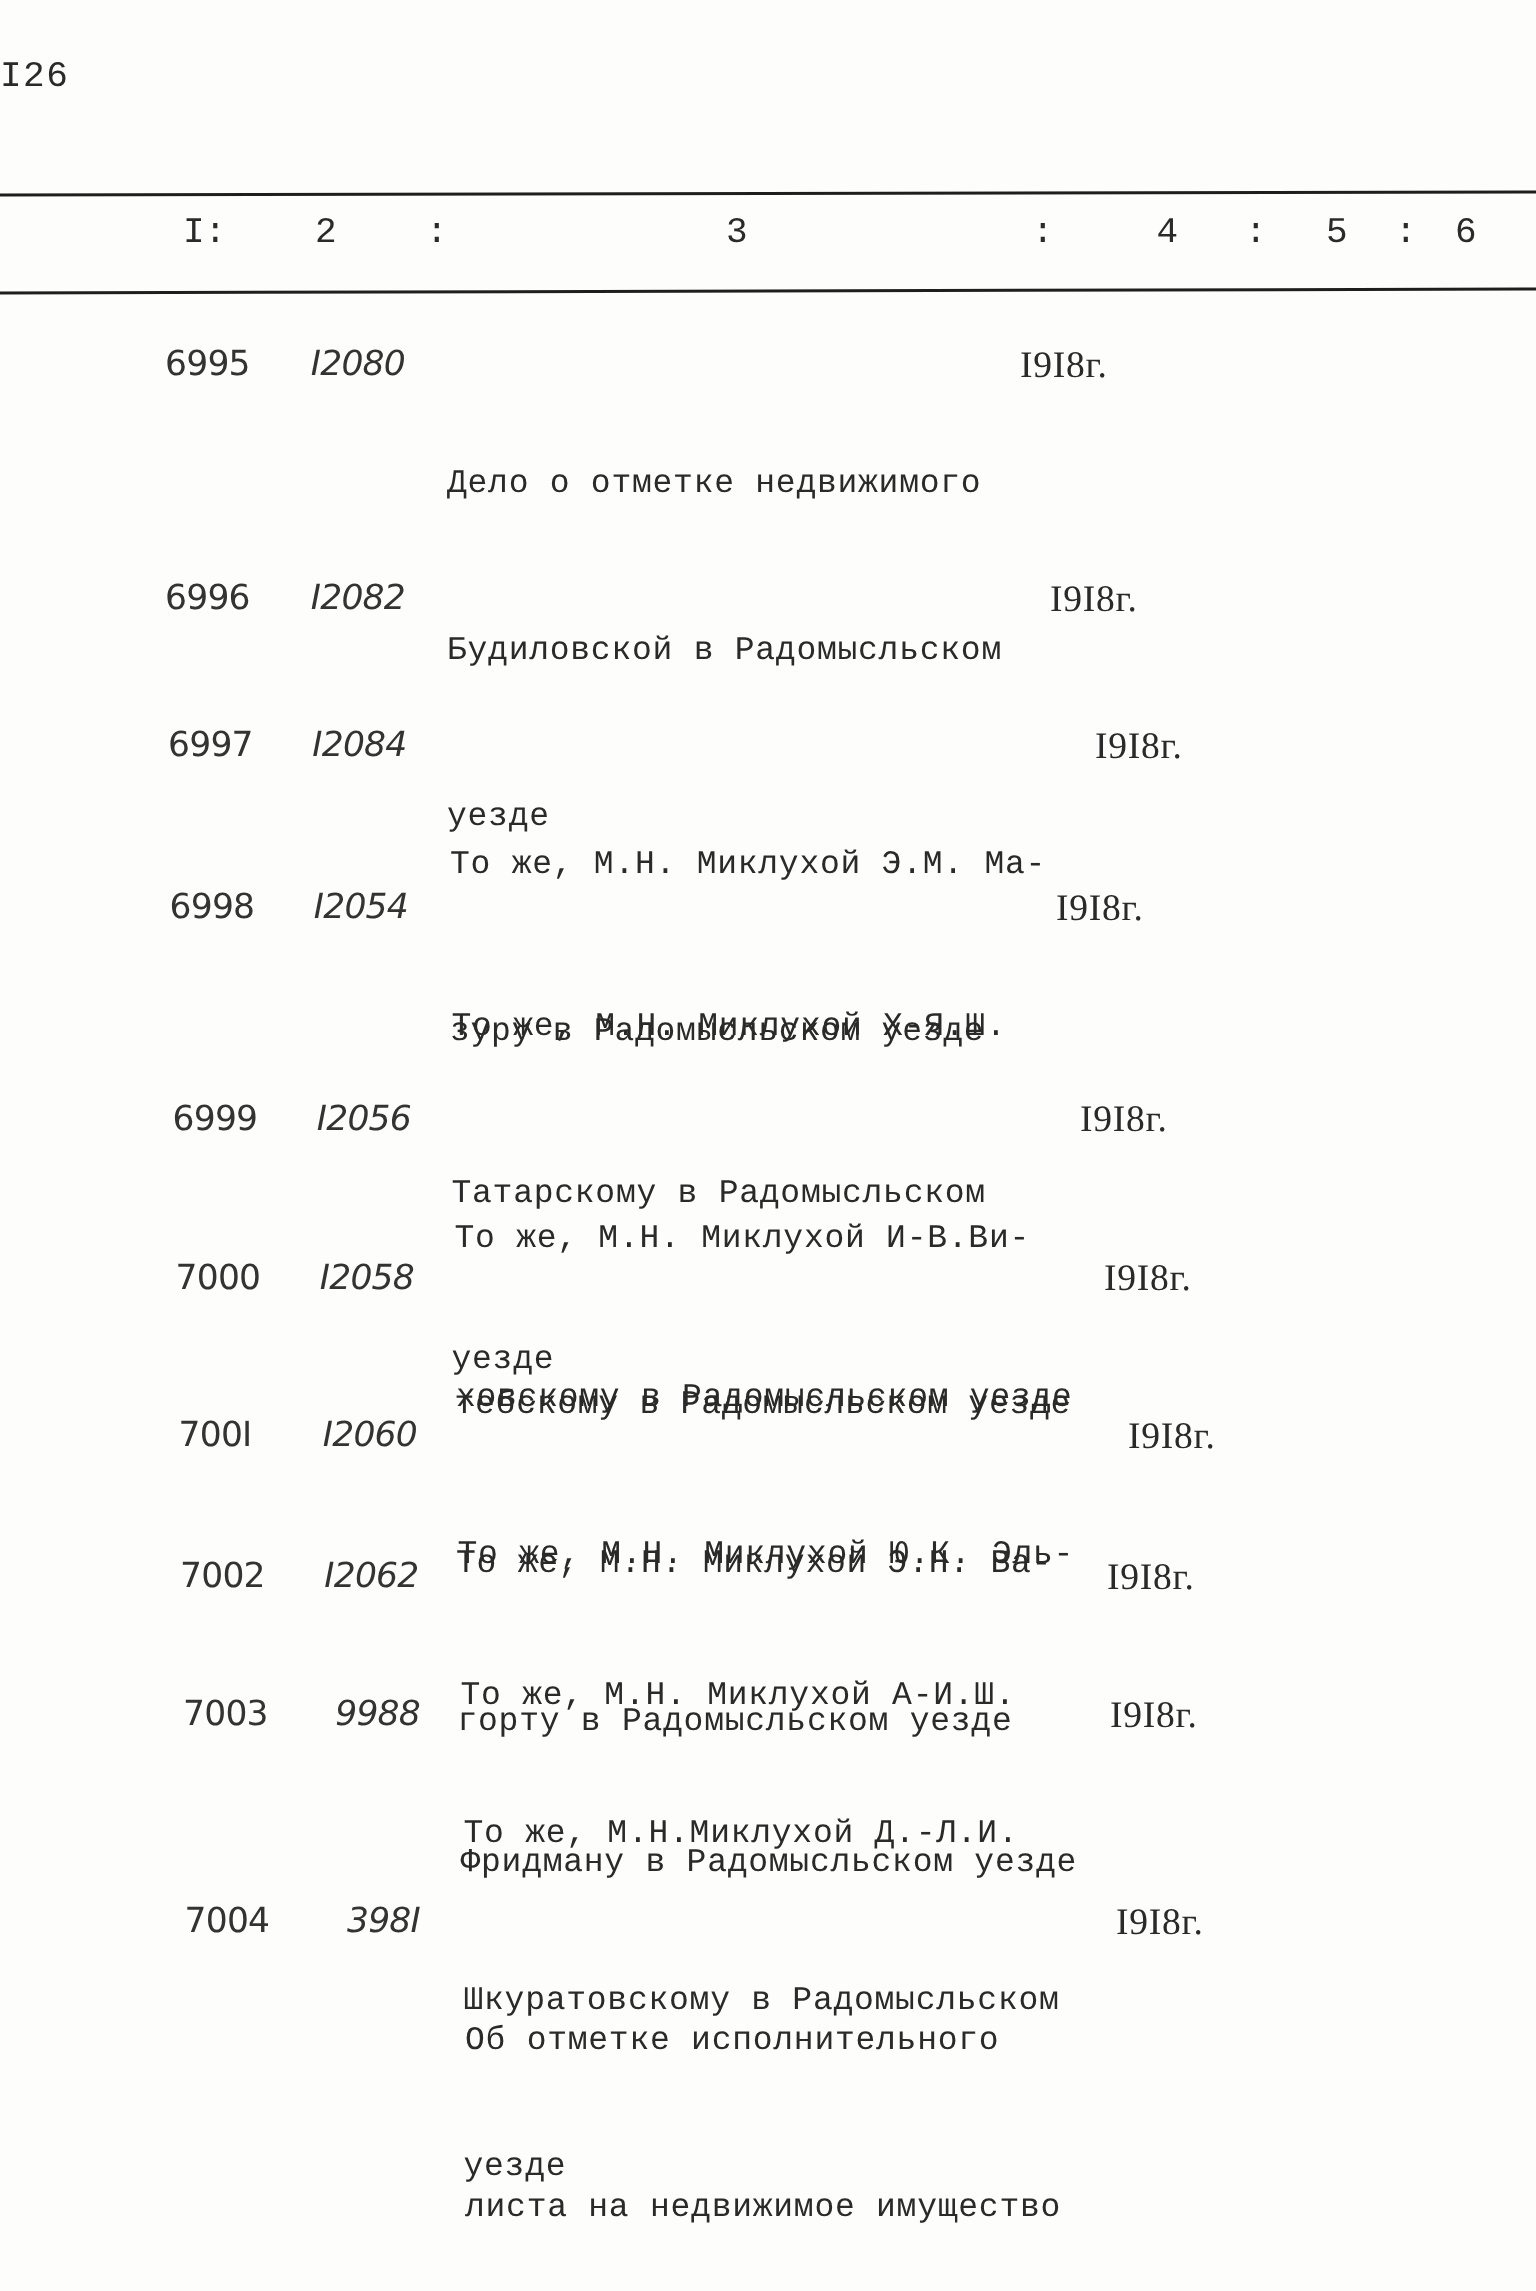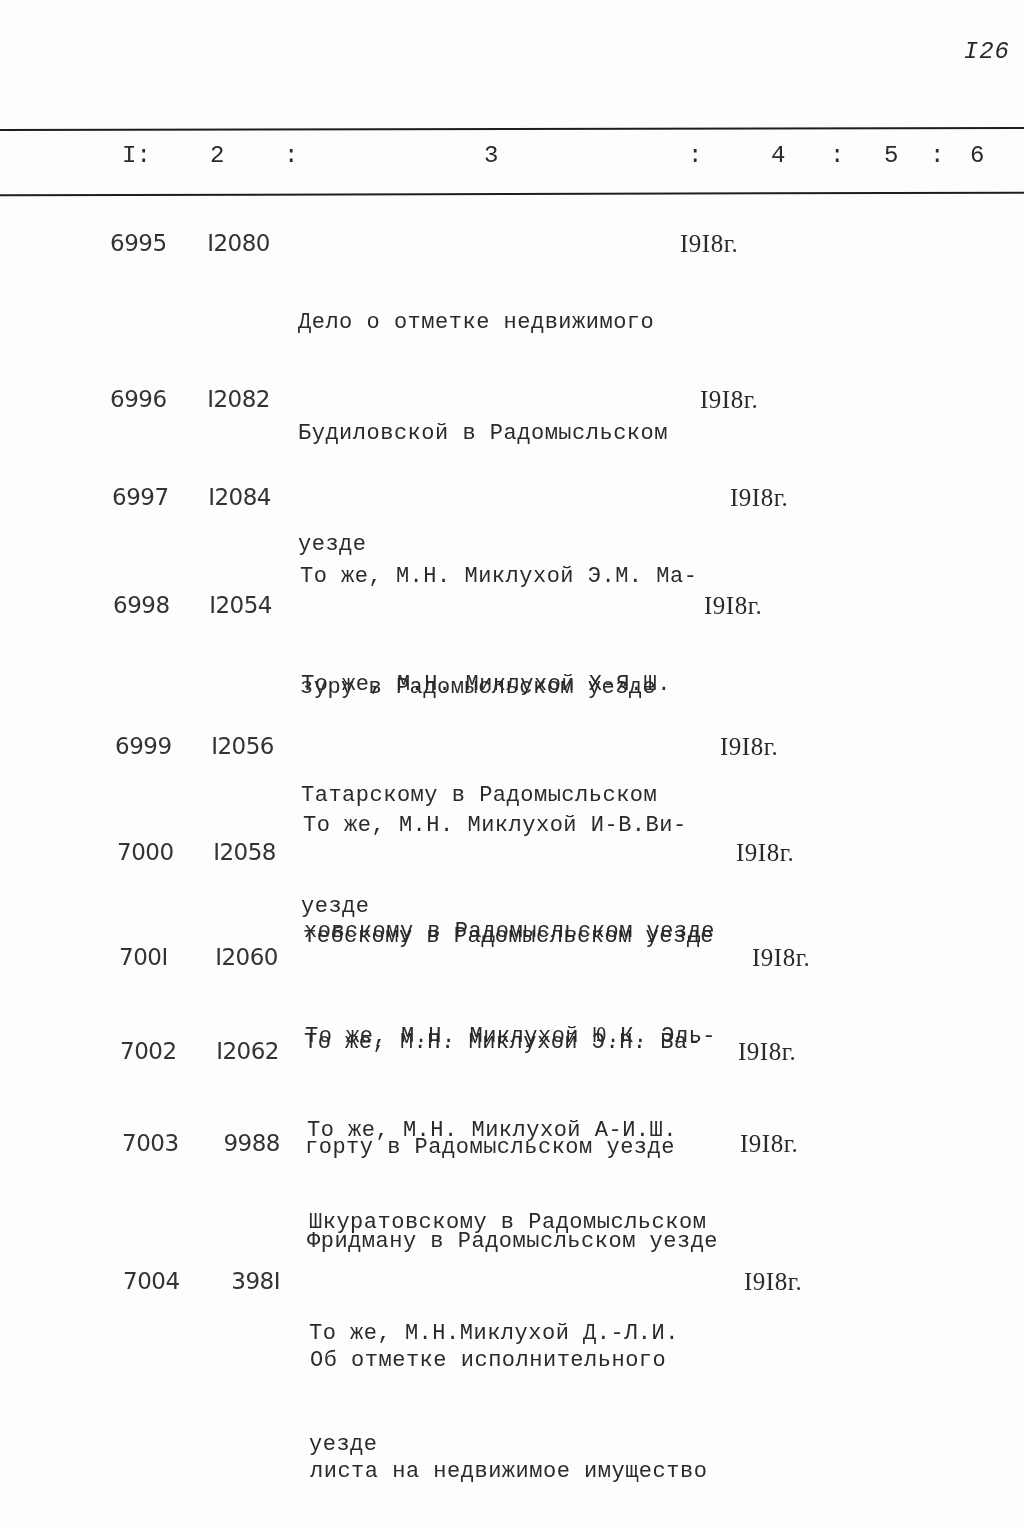--- a/index.html
+++ b/index.html
@@ -6,30 +6,30 @@
     body {
       width: 1024px; height: 1527px;
       background: #fdfdfb;
       position: relative;
       overflow: hidden;
       color: #2a2a2a;
       font-family: "Liberation Mono", "DejaVu Sans Mono", monospace;
     }
     .page-number {
       position: absolute; top: 38px; left: 0; width: 1010px;
-      text-align: right; font-size: 24px; letter-spacing: 1px; font-style: italic;
+      text-align: left; font-size: 24px; letter-spacing: 1px;
     }
     .rule { position: absolute; left: 0; width: 1024px; height: 2px; background: #1e1e1e; }
     .rule.top { top: 128px; transform: rotate(-0.12deg); }
     .rule.bottom { top: 193px; transform: rotate(-0.15deg); }
     .col-header { position: absolute; top: 142px; font-size: 24px; }
     .entry { position: absolute; left: 0; width: 1024px; }
     .entry .num { position: absolute; font-family: "DejaVu Sans", sans-serif; font-size: 23px; color: #333; letter-spacing: -0.5px; }
     .entry .num.n1 { left: 110px; }
-    .entry .num.n2 { width: 90px; text-align: right; }
+    .entry .num.n2 { width: 90px; text-align: right; font-style: italic; }
     .entry .desc { position: absolute; font-size: 22px; line-height: 37px; white-space: pre; letter-spacing: 0.5px; }
     .entry .year { position: absolute; font-family: "Liberation Serif", "DejaVu Serif", serif; font-size: 25px; letter-spacing: 0.5px; }
   </style>
 </head>
 <body>
 
 <div class="page-number">I26</div>
 
 <div class="rule top"></div>
 <div class="col-header" style="left:122px">I:</div>
@@ -121,22 +121,22 @@
     <div>То же, М.Н. Миклухой А-И.Ш.</div>
     <div>Фридману в Радомысльском уезде</div>
   </div>
   <span class="year" style="left:738px">I9I8г.</span>
 </div>
 
 <div class="entry" style="top:1130px">
   <span class="num n1" style="left:122px">7003</span>
   <span class="num n2" style="left:190px">9988</span>
   <div class="desc" style="left:309px">
+    <div>То же, М.Н.Миклухой Д.-Л.И.</div>
     <div>Шкуратовскому в Радомысльском</div>
-    <div>То же, М.Н.Миклухой Д.-Л.И.</div>
     <div>уезде</div>
   </div>
   <span class="year" style="left:740px">I9I8г.</span>
 </div>
 
 <div class="entry" style="top:1268px">
   <span class="num n1" style="left:123px">7004</span>
   <span class="num n2" style="left:190px">398I</span>
   <div class="desc" style="left:310px">
     <div>Об отметке исполнительного</div>

